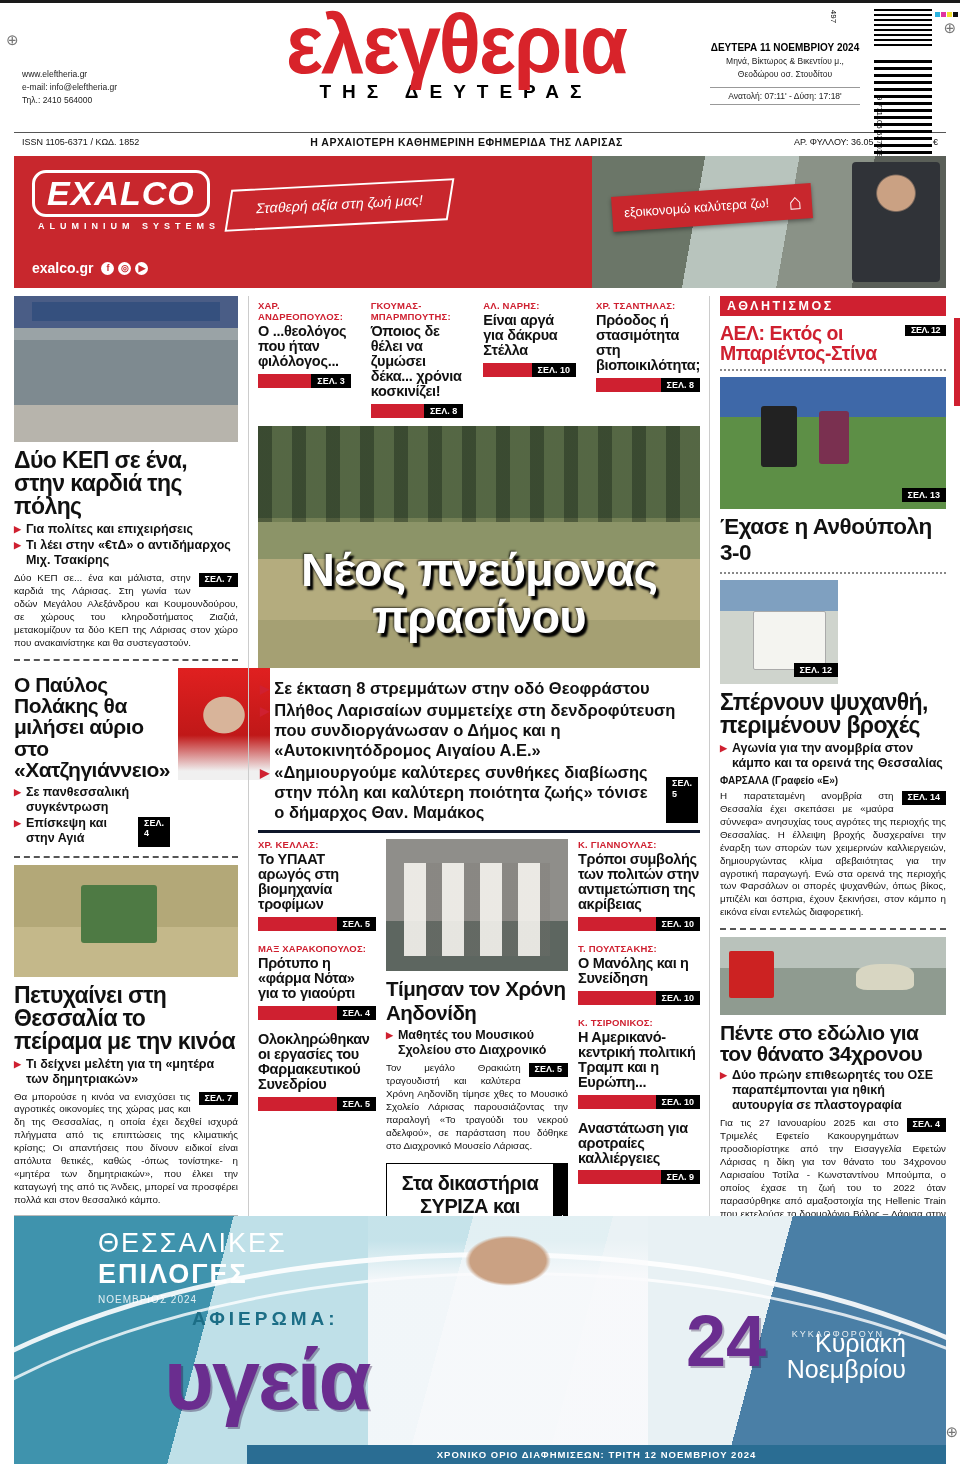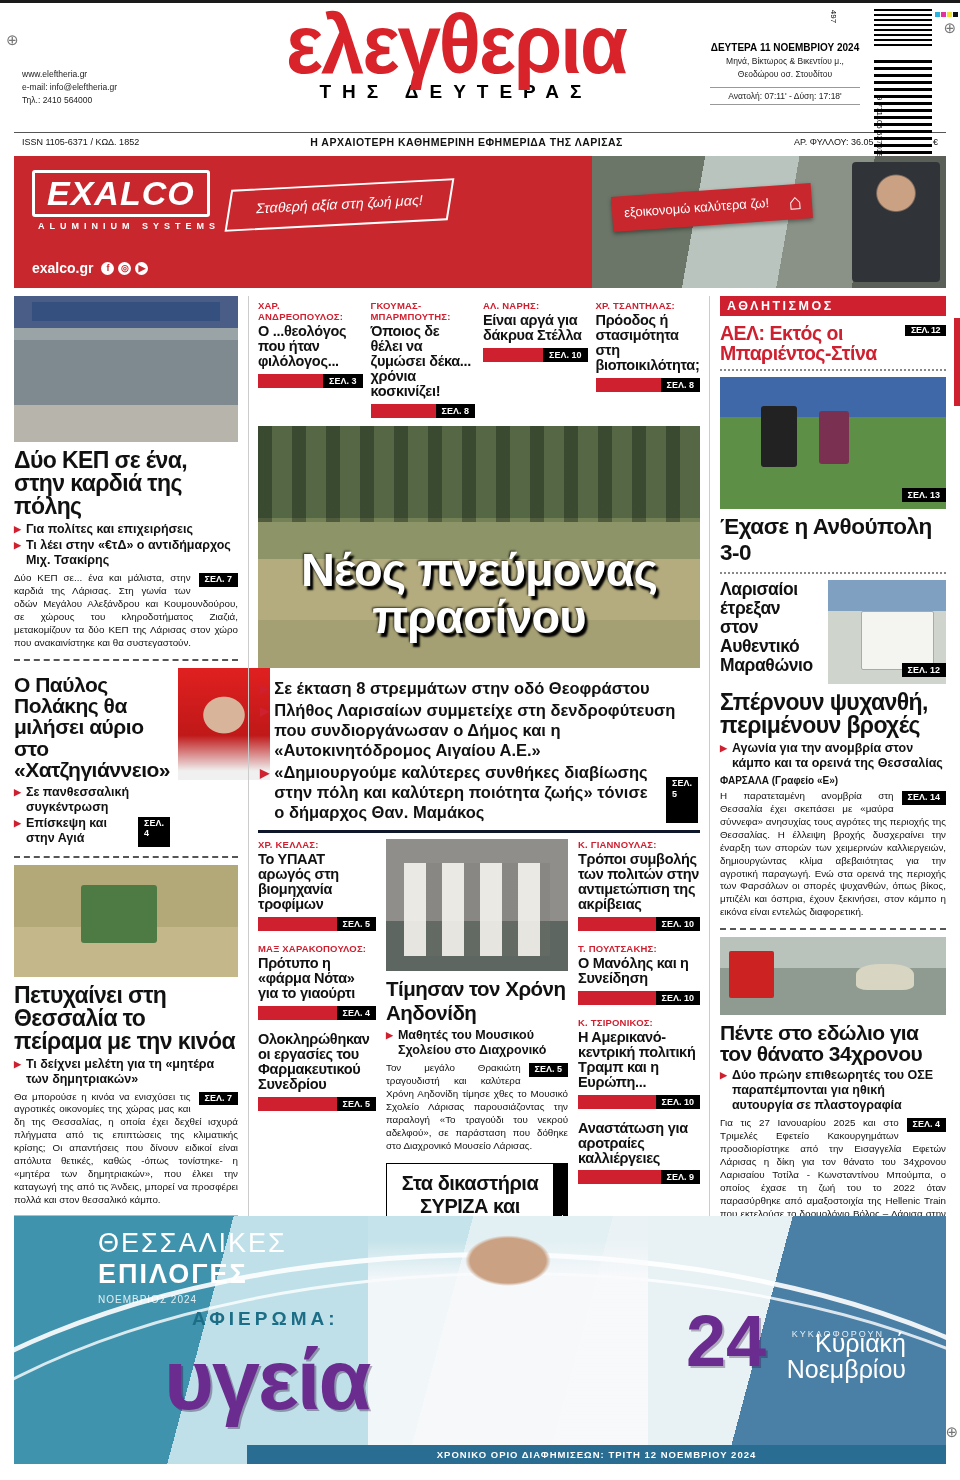--- a/index.html
+++ b/index.html
@@ -26,21 +26,21 @@
   .bc-top { height:38px; background:repeating-linear-gradient(0deg,#000 0 2px,#fff 2px 5px); margin-bottom:10px; }
   .bc-main { height:210px; background:repeating-linear-gradient(0deg,#000 0 3px,#fff 3px 7px); position:relative; }
   .bc-num { position:absolute; right:-14px; top:40px; font-size:8px; color:#000; transform:rotate(90deg); transform-origin:left top; white-space:nowrap; }
   .bc-497 { position:absolute; right:92px; top:4px; font-size:8px; transform:rotate(90deg); color:#000; }
   .mh-bottomrow { display:flex; justify-content:space-between; align-items:center; border-top:1px solid #555; margin:4px 14px 0 14px; padding:3px 8px 2px 8px; font-size:9px; }
   .mh-slogan { font-weight:bold; font-size:10.5px; letter-spacing:.5px; }
 
   
   .exalco { height:132px; margin:6px 14px 8px 14px; display:flex; background:#c8272d; position:relative; overflow:hidden; }
   .ex-left { width:62%; position:relative; color:#fff; padding:14px 18px; }
-  .ex-logo { display:inline-block; border:3px solid #fff; border-radius:3px; padding:1px 12px; font-size:34px; font-weight:bold; letter-spacing:1px; font-style:italic; }
+  .ex-logo { display:inline-block; border:3px solid #fff; border-radius:14px; padding:1px 12px; font-size:34px; font-weight:bold; letter-spacing:1px; font-style:italic; }
   .ex-sub { font-size:9px; letter-spacing:5px; margin:4px 0 0 6px; font-weight:bold; }
   .ex-slogan1 { position:absolute; left:215px; top:28px; border:2px solid #fff; transform:skew(-12deg) rotate(-3deg); padding:10px 26px; font-size:14px; line-height:1.25; }
   .ex-web { position:absolute; left:18px; bottom:12px; font-size:14px; font-weight:bold; display:flex; align-items:center; gap:8px; }
   .ex-soc { display:flex; gap:4px; }
   .ex-soc span { width:13px; height:13px; border-radius:50%; background:#fff; color:#c8272d; font-size:9px; font-weight:bold; display:flex; align-items:center; justify-content:center; }
   .ex-right { flex:1; background:linear-gradient(100deg,#6b7668 0 30%,#b8c4bd 30% 55%,#8a9287 55% 75%,#5a5f58 75%); position:relative; }
   .ex-ribbon { position:absolute; left:20px; top:34px; width:200px; background:#c8272d; color:#fff; transform:rotate(-4deg); padding:9px 12px; font-size:13px; line-height:1.3; box-shadow:0 2px 4px rgba(0,0,0,.4); }
   .ex-house { position:absolute; right:10px; top:4px; font-size:22px; }
   .ex-man { position:absolute; right:6px; top:6px; width:88px; height:120px; background:radial-gradient(ellipse 55% 38% at 50% 26%, #caa183 0 38%, #303338 42%); border-radius:4px; }
 
@@ -74,21 +74,21 @@
   .polakis { display:flex; gap:8px; margin-top:2px; }
   .polakis-txt { flex:1; }
   .polakis-photo { width:92px; height:112px; flex:none; background:radial-gradient(ellipse 55% 40% at 50% 42%, #d8b49a 0 40%, rgba(0,0,0,0) 42%), linear-gradient(180deg,#e02020,#c01818 60%,#f0f0f0 92%); }
   .tractor-photo { height:112px; background:linear-gradient(180deg,#b3a878 0 55%,#c4b88a 55%); }
   .tractor-photo:before { content:""; position:absolute; left:30%; top:18%; width:34%; height:52%; background:#4e7a44; border-radius:3px; }
   .opinion { margin-top:8px; }
   .graybar { height:6px; background:#bbb; }
   .op-title { color:#cf2030; font-weight:bold; font-size:16.5px; letter-spacing:-.4px; text-align:center; margin:7px 0 5px 0; }
 
   
-  .teasers { display:grid; grid-template-columns:repeat(4,1fr); gap:8px; padding:4px 0 8px 0; }
+  .teasers { display:grid; grid-template-columns:repeat(4,1fr); gap:20px; padding:4px 0 8px 0; }
   .main-photo { height:242px; background:linear-gradient(180deg,#5d6e4e 0 38%,#8c9468 38% 55%,#b4ac7e 55% 80%,#a5a073 80%); }
   .main-photo:before { content:""; position:absolute; left:0; top:0; width:100%; height:40%; background:repeating-linear-gradient(90deg, rgba(30,45,25,.55) 0 14px, rgba(70,90,50,.35) 14px 34px); }
   .main-head { position:absolute; left:8px; right:8px; bottom:28px; color:#fff; font-weight:bold; font-size:47px; letter-spacing:-1px; text-align:center; line-height:1; text-shadow:3px 4px 2px #000, -1px -1px 2px rgba(0,0,0,.7); }
   .main-bullets { padding:8px 2px 6px 2px; border-bottom:3px solid #0f172a; }
   .main-bullets .b { font-size:16.5px; line-height:1.22; margin:2px 0; }
   .main-bullets .arrow { font-size:12px; padding-top:4px; }
   .midrow { display:flex; gap:10px; margin-top:6px; }
   .midA { width:118px; flex:none; }
   .midC { width:122px; flex:none; }
   .midB { flex:1; }
@@ -390,21 +390,20 @@
     <div class="col4">
       <div class="sports-band">ΑΘΛΗΤΙΣΜΟΣ</div>
       <div class="ael"><span class="selbadge">ΣΕΛ. 12</span><span>ΑΕΛ: Εκτός οι Μπαριέντος-Στίνα</span></div>
       <div class="dotline"></div>
       <div class="photo foot-photo">
         <div class="caption-badge">ΣΕΛ. 13</div>
       </div>
       <div class="exase">Έχασε η Ανθούπολη 3-0</div>
       <div class="dotline"></div>
       <div class="marathon">
-        <div class="marathon-txt">Λαρισαίοι έτρεξαν στον Αυθεντικό Μαραθώνιο</div>
         <div class="photo marathon-photo">
           <div class="caption-badge">ΣΕΛ. 12</div>
         </div>
       </div>
 
       <div class="h-lg">Σπέρνουν ψυχανθή, περιμένουν βροχές</div>
       <div class="b">
           <span class="arrow">▶</span>
           <span>Αγωνία για την ανομβρία στον κάμπο και τα ορεινά της Θεσσαλίας</span>
         </div>

